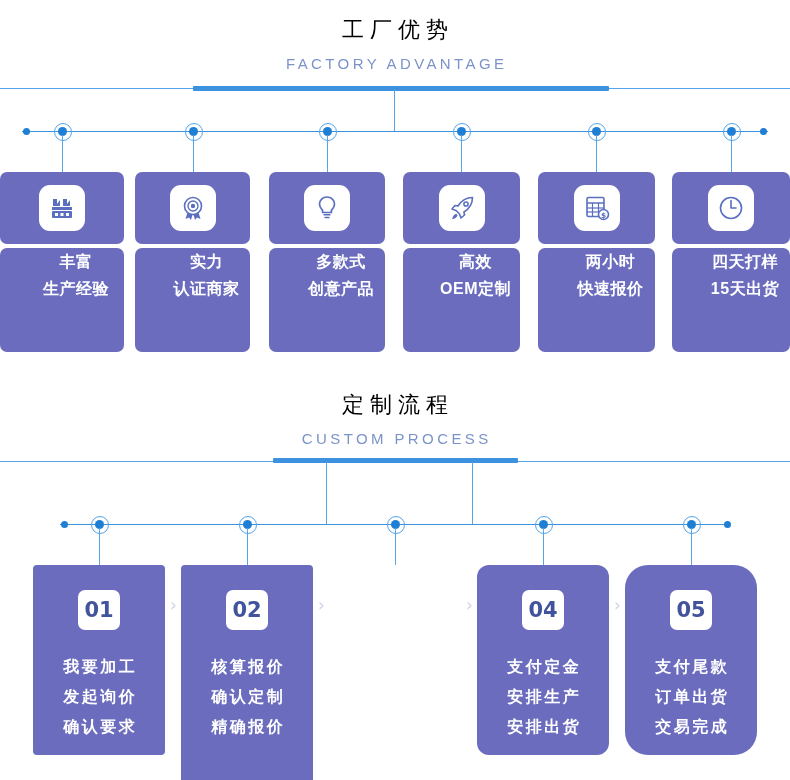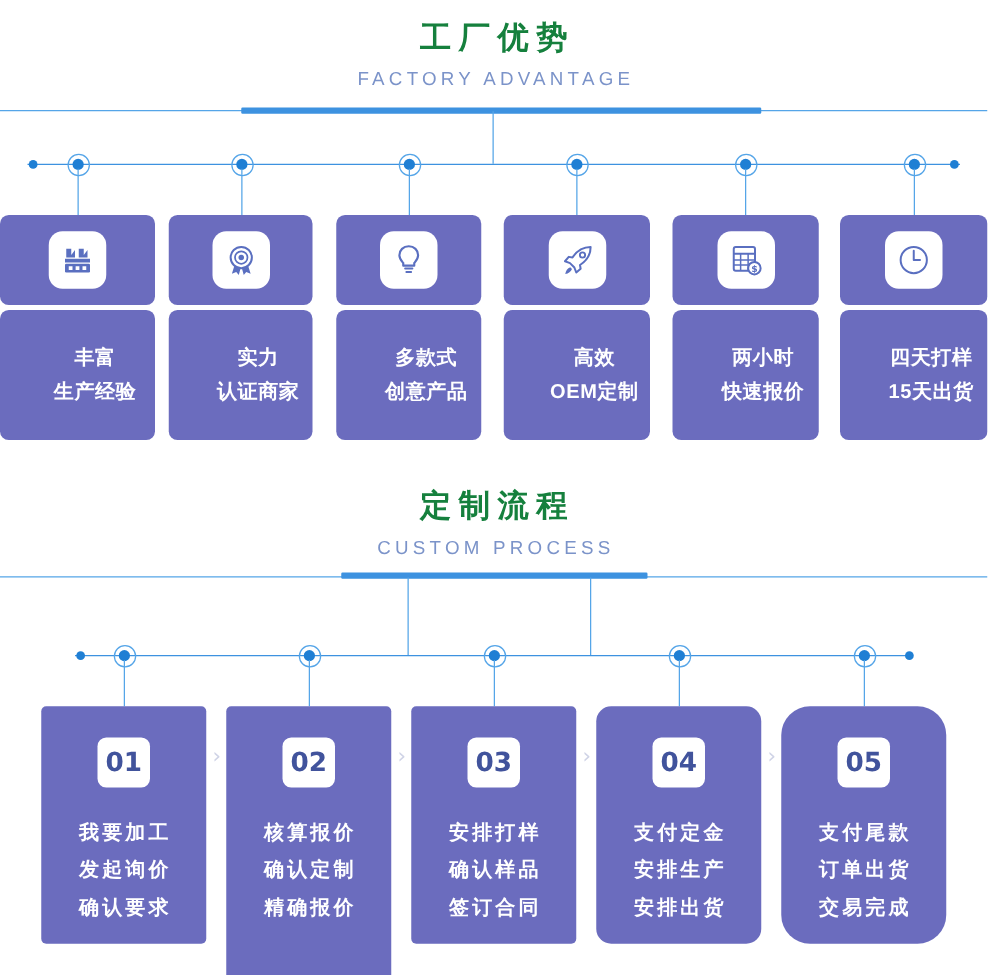--- a/index.html
+++ b/index.html
@@ -8,23 +8,23 @@
     height: 780px;
     background: #ffffff;
     font-family: "Liberation Sans", "DejaVu Sans", sans-serif;
     overflow: hidden;
   }
   .page { position: relative; width: 790px; height: 780px; background:#fff; }
 
   
   .sec-head { position: absolute; left: 0; width: 790px; text-align: center; }
   .sec-head .cn {
-    font-size: 25px;
-    font-weight: bold;
-    color: #15803d;
+    font-size: 22px;
+    font-weight: normal;
+    color: #000000;
     letter-spacing: 6px;
     line-height: 40px;
     text-indent: 6px;
   }
   .sec-head .en {
     font-size: 15px;
     color: #7b93c9;
     letter-spacing: 3.4px;
     line-height: 22px;
     text-indent: 3.4px;
@@ -92,21 +92,20 @@
   }
   .adv-text-panel {
     position: absolute;
     left: 0;
     width: 100%;
     background: #6b6cbe;
     border-radius: 7px;
     display: flex;
     flex-direction: column;
     align-items: center;
-    justify-content: center;
     padding-left: 28px;
   }
   .icon-tile {
     width: 46px; height: 46px;
     background: #ffffff;
     border-radius: 11px;
     display: flex;
     align-items: center;
     justify-content: center;
   }
@@ -345,30 +344,20 @@
       <span>02</span>
     </div>
     <div class="proc-lines">
       <div class="proc-line">核算报价</div>
       <div class="proc-line">确认定制</div>
       <div class="proc-line">精确报价</div>
     </div>
   </div>
   <div class="chev" style="left:318px; top:597px;">›</div>
 
-  <div class="proc-card" style="left:329px; top:565px; width:132px; height:190px;">
-    <div class="proc-badge">
-      <span>03</span>
-    </div>
-    <div class="proc-lines">
-      <div class="proc-line">安排打样</div>
-      <div class="proc-line">确认样品</div>
-      <div class="proc-line">签订合同</div>
-    </div>
-  </div>
   <div class="chev" style="left:466px; top:597px;">›</div>
 
   <div class="proc-card" style="left:477px; top:565px; width:132px; height:190px;border-radius:12px;">
     <div class="proc-badge">
       <span>04</span>
     </div>
     <div class="proc-lines">
       <div class="proc-line">支付定金</div>
       <div class="proc-line">安排生产</div>
       <div class="proc-line">安排出货</div>

